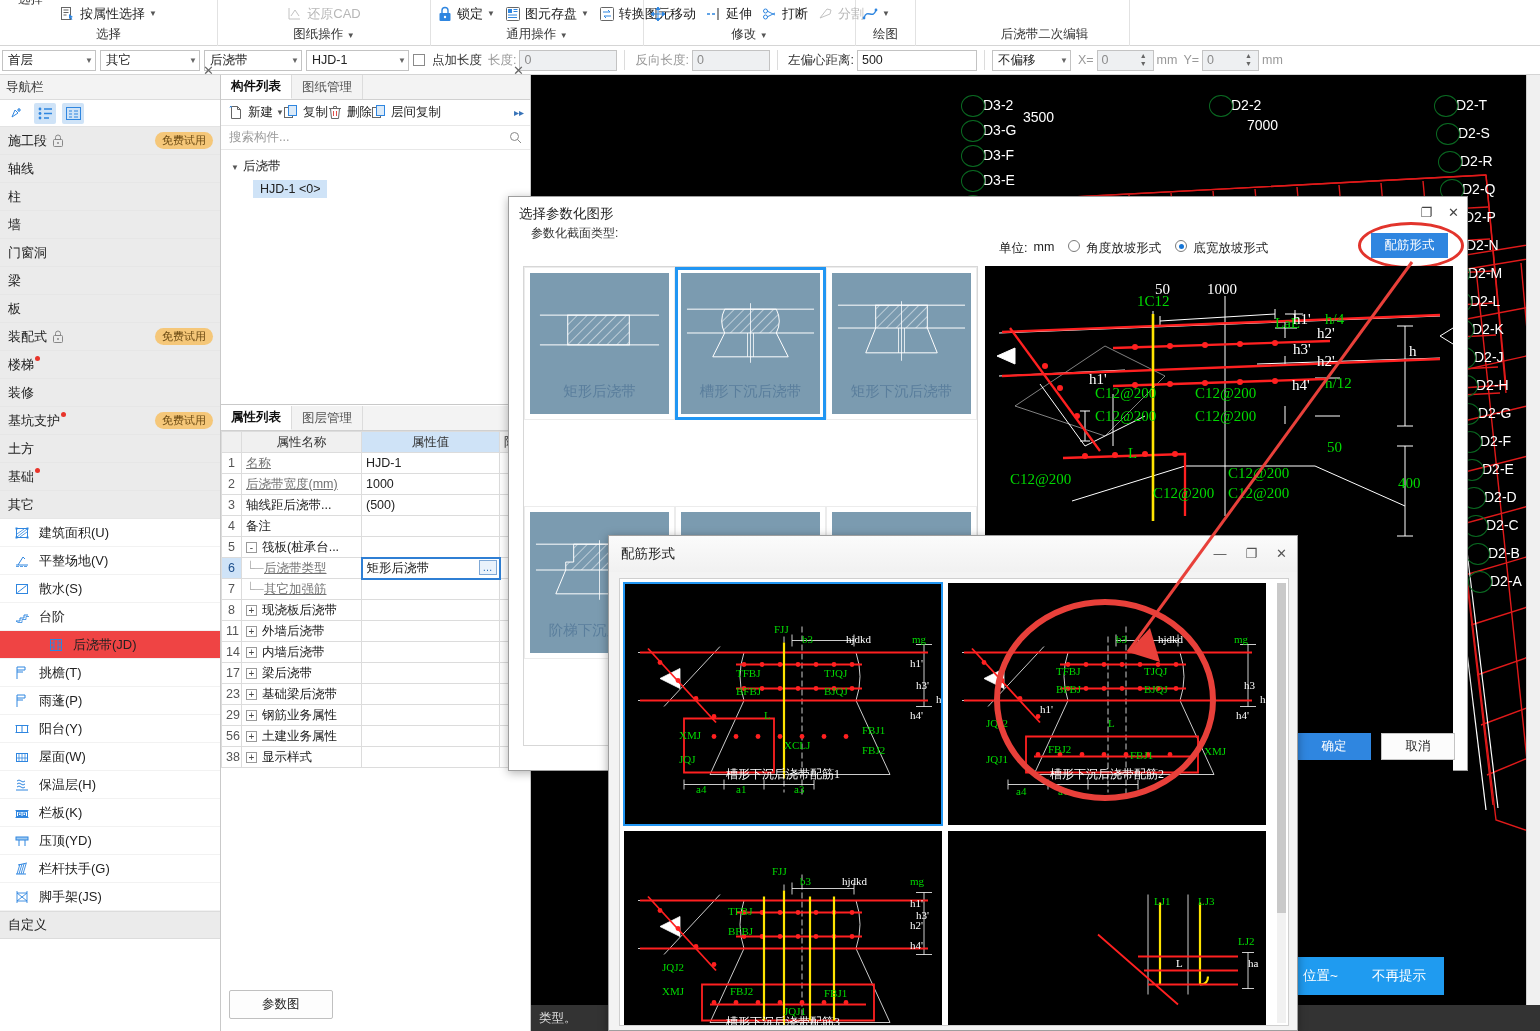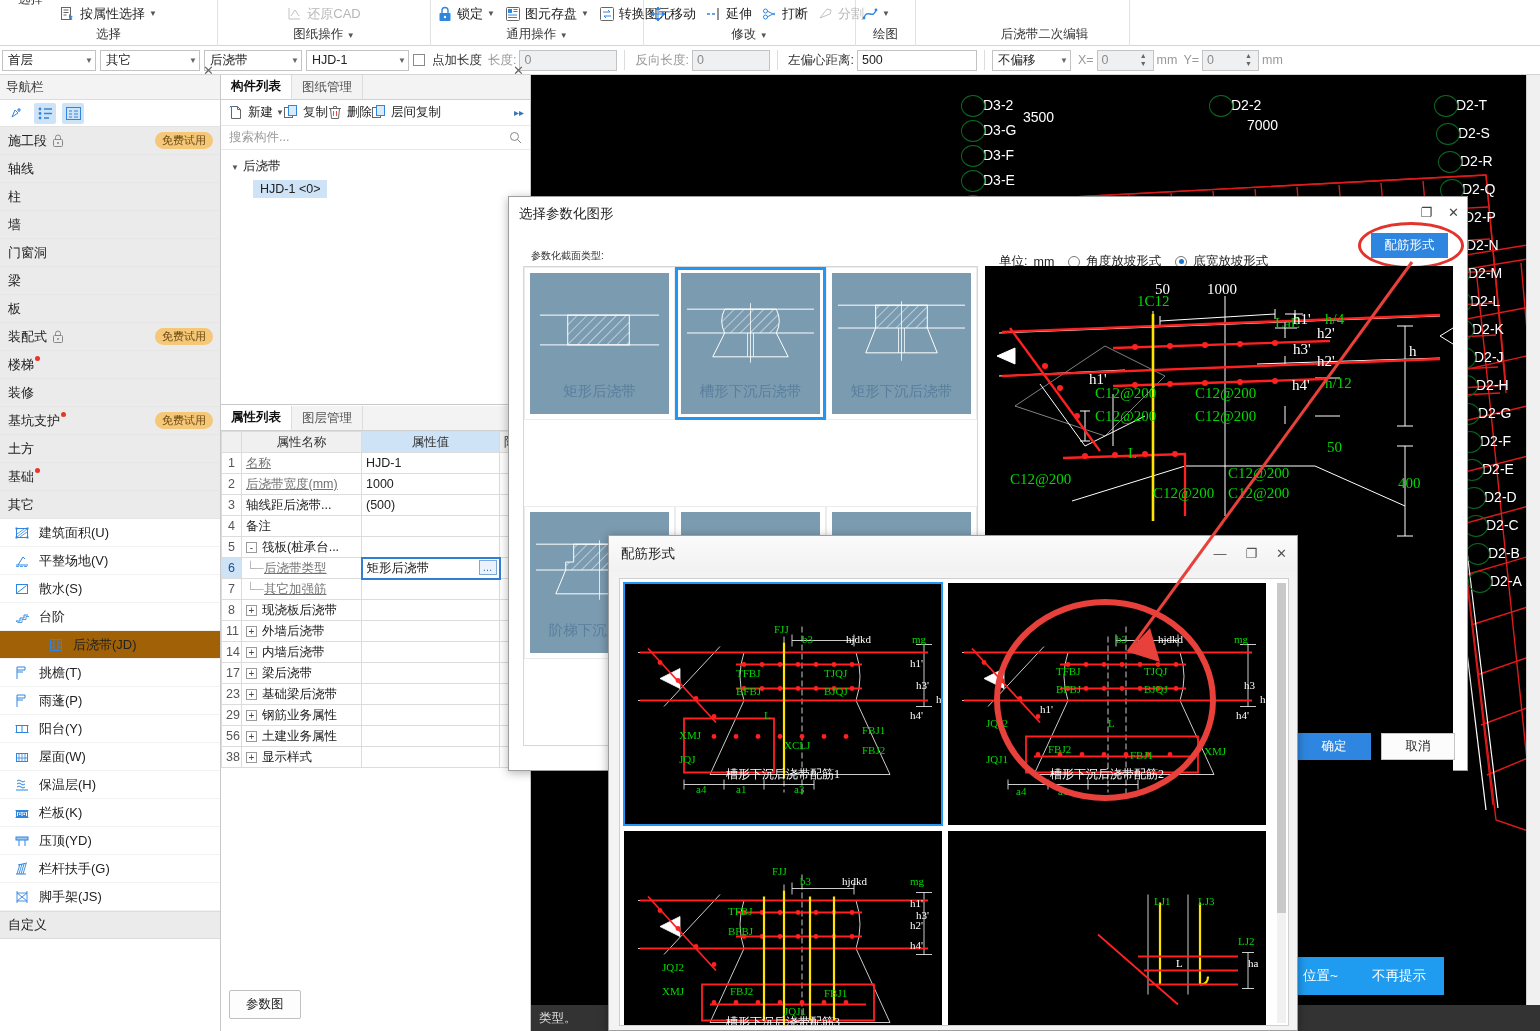--- a/index.html
+++ b/index.html
@@ -39,21 +39,21 @@
   #navhdr { height:25px; background:#f3f3f3; border-bottom:1px solid #dcdcdc; display:flex; align-items:center; padding:0 6px; font-size:12.5px; color:#333; position:relative;}
   #navhdr .x { position:absolute; right:6px; top:-12px; color:#666; font-size:13px; }
   #navtools { height:27px; display:flex; align-items:center; gap:6px; padding:0 6px; border-bottom:1px solid #e3e3e3; }
   .navbtn { width:22px; height:21px; display:flex; align-items:center; justify-content:center; border-radius:2px; }
   .navbtn.on { background:#cfe3f7; }
   .navcat { height:28px; border-bottom:1px solid #e6e6e6; display:flex; align-items:center; padding:0 8px; background:#ebebeb; font-size:13px; position:relative; }
   .navcat .trial { position:absolute; right:7px; top:5px; background:#f5c779; color:#6c4a12; font-size:11px; border-radius:9px; padding:1px 7px; }
   .lockico { margin-left:3px; }
   .reddot { width:5px; height:5px; border-radius:50%; background:#e8342a; display:inline-block; position:relative; top:-6px; left:1px; }
   .navitem { height:28px; display:flex; align-items:center; gap:9px; padding:0 0 0 14px; font-size:13px; border-bottom:1px solid #f2f2f2; }
-  .navitem.sel { background:#a16207;padding-left:48px; }
+  .navitem.sel { background:#ef4444;padding-left:48px; }
   #navcustom { height:28px; background:#ebebeb; border-top:1px solid #dcdcdc; border-bottom:1px solid #dcdcdc; display:flex; align-items:center; padding:0 8px; font-size:13px; }
   
   #comp { position:absolute; left:221px; top:75px; width:310px; height:330px; background:#fff; border-right:1px solid #c9c9c9; border-bottom:1px solid #c9c9c9;}
   .tabbar { height:25px; display:flex; border-bottom:1px solid #d0d0d0; background:#f3f3f3; position:relative; }
   .tabbar .x { position:absolute; right:6px; top:-12px; color:#666; font-size:13px; }
   .tab { padding:0 10px; display:flex; align-items:center; font-size:12.5px; color:#555; border-right:1px solid #dcdcdc; }
   .tab.on { background:#fff; color:#111; font-weight:bold; border-bottom:1px solid #fff; }
   .ctools { height:26px; display:flex; align-items:center; gap:0; padding:0 8px; border-bottom:1px solid #e8e8e8; font-size:12.5px; position:relative;}
   .ctool { display:flex; align-items:center; gap:3px; }
   .ctools .more { position:absolute; right:6px; color:#3773b8; font-size:10px; }
@@ -73,34 +73,34 @@
   .phdr td.selhdr { background:#cfe3f7; }
   .blue { color:#737373;text-decoration:underline; }
   .rowsel .pnum { background:#cfe3f7; color:#1d4f8c; }
   .expand { display:inline-block; width:11px; height:11px; border:1px solid #9a9a9a; text-align:center; line-height:9px; font-size:10px; margin-right:5px; color:#444; background:#fff; vertical-align:middle;}
   .treelead { display:inline-block; width:18px; color:#b5b5b5; }
   .valsel { border:2px solid #2f7fd4 !important; position:relative; }
   .dots { position:absolute; right:2px; top:1px; width:18px; height:15px; border:1px solid #7fa8d6; background:#eaf2fb; color:#2769b5; font-size:10px; text-align:center; line-height:13px; }
   .chkcell { text-align:center; }
   .chkbox { width:11px; height:11px; border:1px solid #9a9a9a; background:#fff; display:inline-block; vertical-align:middle;}
   #paramBtnWrap { position:absolute; left:8px; bottom:12px; }
-  .btn { border:1px solid #c0c0c0; background:#fdfdfd; border-radius:2px; padding:5px 16px; font-size:12.5px; }
+  .btn { border:1px solid #c0c0c0; background:#fdfdfd; border-radius:2px; padding:5px 32px; font-size:12.5px; }
   
   #cad { position:absolute; left:531px; top:75px; width:1009px; height:956px; background:#000; overflow:hidden; }
   #cadscroll { position:absolute; right:0; top:0; width:14px; height:956px; background:#f0f0f0; border-left:1px solid #d0d0d0;}
   .axlabel { position:absolute; color:#fff; font-family:"Liberation Sans",sans-serif; font-size:14px; white-space:nowrap; }
   .axcircle { position:absolute; border:1.5px solid #0a6b22; border-radius:50%; }
   #statusbar { position:absolute; left:531px; bottom:0; width:1009px; height:26px; background:#333; color:#ddd; font-size:12.5px; display:flex; align-items:center; padding-left:8px;}
   #toast { position:absolute; right:96px; bottom:36px; background:#1f9bf0; color:#fff; height:38px; display:flex; align-items:center; gap:34px; padding:0 18px; font-size:13.5px;}
   
   #dlg1 { position:absolute; left:508px; top:196px; width:960px; height:575px; background:#fff; border:1px solid #9e9e9e; box-shadow:0 2px 9px rgba(0,0,0,.3); }
   #dlg1 .dtitle { height:34px; display:flex; align-items:center; padding:0 10px; font-size:13.5px; color:#222; }
   #dlg1 .dctl { position:absolute; right:8px; top:8px; display:flex; gap:16px; align-items:center; color:#444; }
-  #dlg1 .sub { position:absolute; left:22px; top:52px; font-size:10px; color:#333; }
-  #dlg1 .unitrow { position:absolute; left:490px; top:56px; display:flex; align-items:center; gap:6px; font-size:12.5px; color:#222; }
+  #dlg1 .sub { position:absolute; left:22px; top:28px; font-size:12px; color:#333; }
+  #dlg1 .unitrow { position:absolute; left:490px; top:43px; display:flex; align-items:flex-start; gap:6px; font-size:12.5px; color:#222; }
   .radio { width:12px; height:12px; border:1px solid #7a7a7a; border-radius:50%; display:inline-block; position:relative; background:#fff;}
   .radio.on::after { content:''; position:absolute; left:2.5px; top:2.5px; width:5px; height:5px; border-radius:50%; background:#1575d6; }
   #peibtn { position:absolute; right:19px; top:36px; width:77px; height:25px; background:#2f86e0; color:#fff; font-size:12.5px;
             display:flex; align-items:center; justify-content:center; }
   #peihl { position:absolute; right:3px; top:25px; width:106px; height:47px; border:3px solid #e2342c; border-radius:50%; }
   #grid1 { position:absolute; left:14px; top:69px; width:455px; height:480px; border:1px solid #d7d7d7; background:#fff; display:flex; flex-wrap:wrap; }
   .gcell { width:151px; height:153px; border:1px solid #ececec; padding:5px; }
   .gcell.sel { border:3px solid #2196f3; padding:3px; }
   .gin { width:100%; height:100%; background:#7b9bb0; position:relative; }
   .gcap { position:absolute; left:0; right:0; bottom:13px; text-align:center; color:#5a7e9c; font-size:14.5px; }

